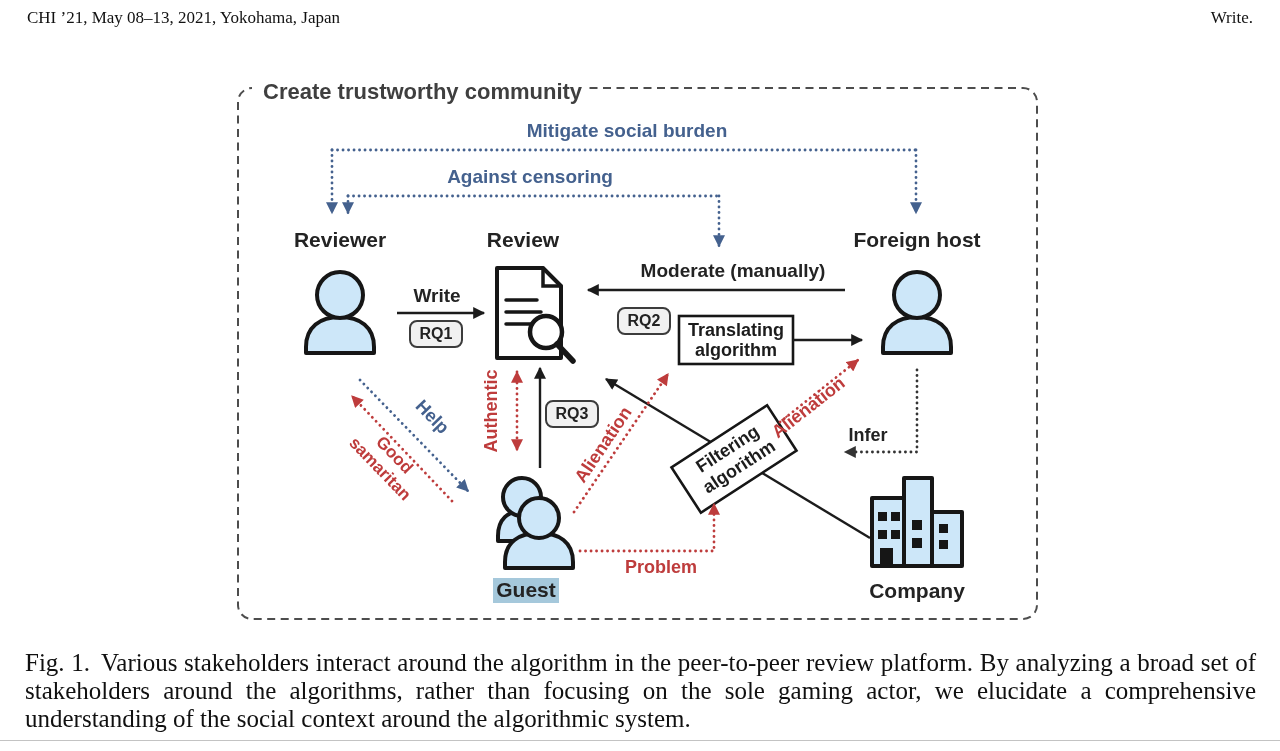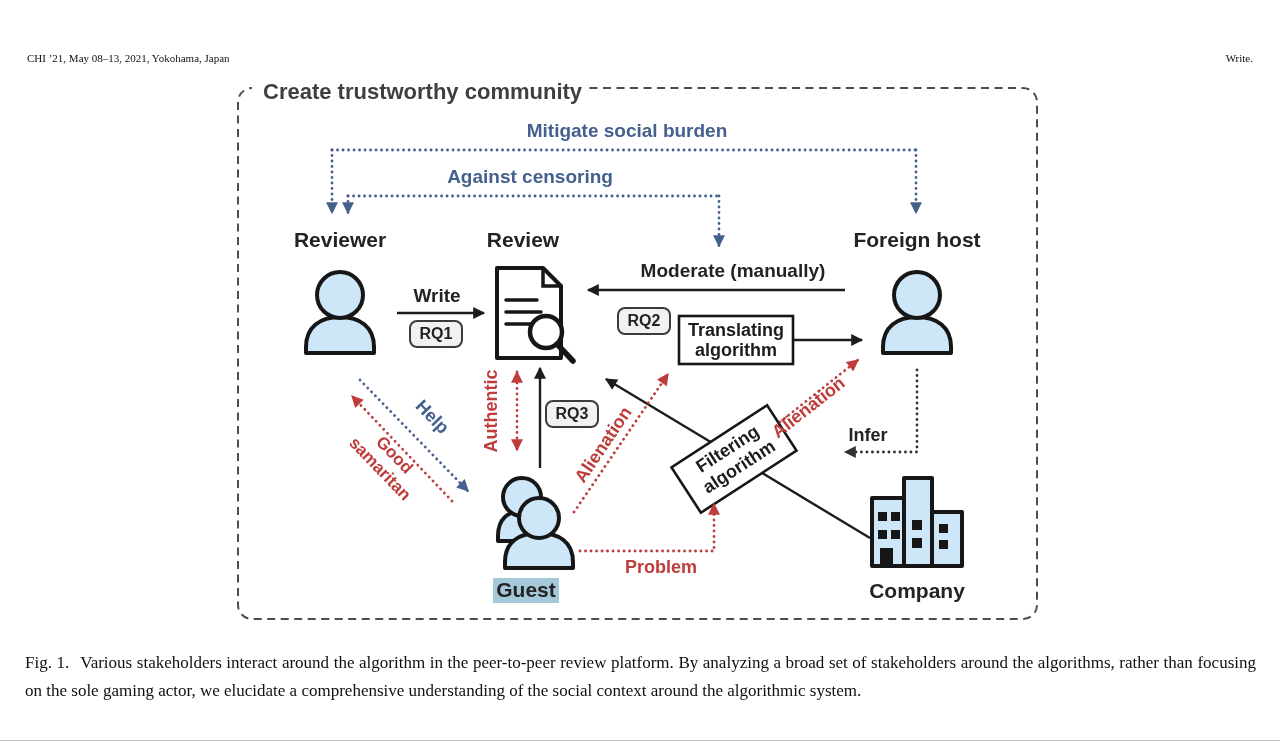--- a/index.html
+++ b/index.html
@@ -2,26 +2,26 @@
 <html><head>
 <meta charset="utf-8">
 <style>
   * { margin:0; padding:0; box-sizing:border-box; }
   html,body { background:#ffffff; }
   body { width:1280px; height:751px; font-family:"Liberation Sans", sans-serif; }
   .page { position:relative; width:1280px; height:751px; background:#ffffff; overflow:hidden; }
 
   .header { position:absolute; top:8px; left:27px; right:27px; display:flex;
             justify-content:space-between; font-family:"Liberation Serif", serif;
-            font-size:11px; color:#111111;margin-top:44px; }
+            font-size:17px; color:#111111; }
 
   svg.diagram { position:absolute; top:0; left:0; }
 
   .caption { position:absolute; top:649px; left:25px; width:1231px;
-             font-family:"Liberation Serif", serif; font-size:17px; line-height:28px;
+             font-family:"Liberation Serif", serif; font-size:25px; line-height:28px;
              color:#101010; text-align:justify; }
   .caption .figlabel { margin-right:11px; }
 
   .bottom-rule { position:absolute; top:740px; left:0; width:1280px; height:1px;
                  background:#c3c3c3; }
 
   
   text { font-family:"Liberation Sans", sans-serif; }
   .title-t  { font-size:22px; font-weight:bold; fill:#3f3f3f; }
   .h        { font-size:21px; font-weight:bold; fill:#232323; }

